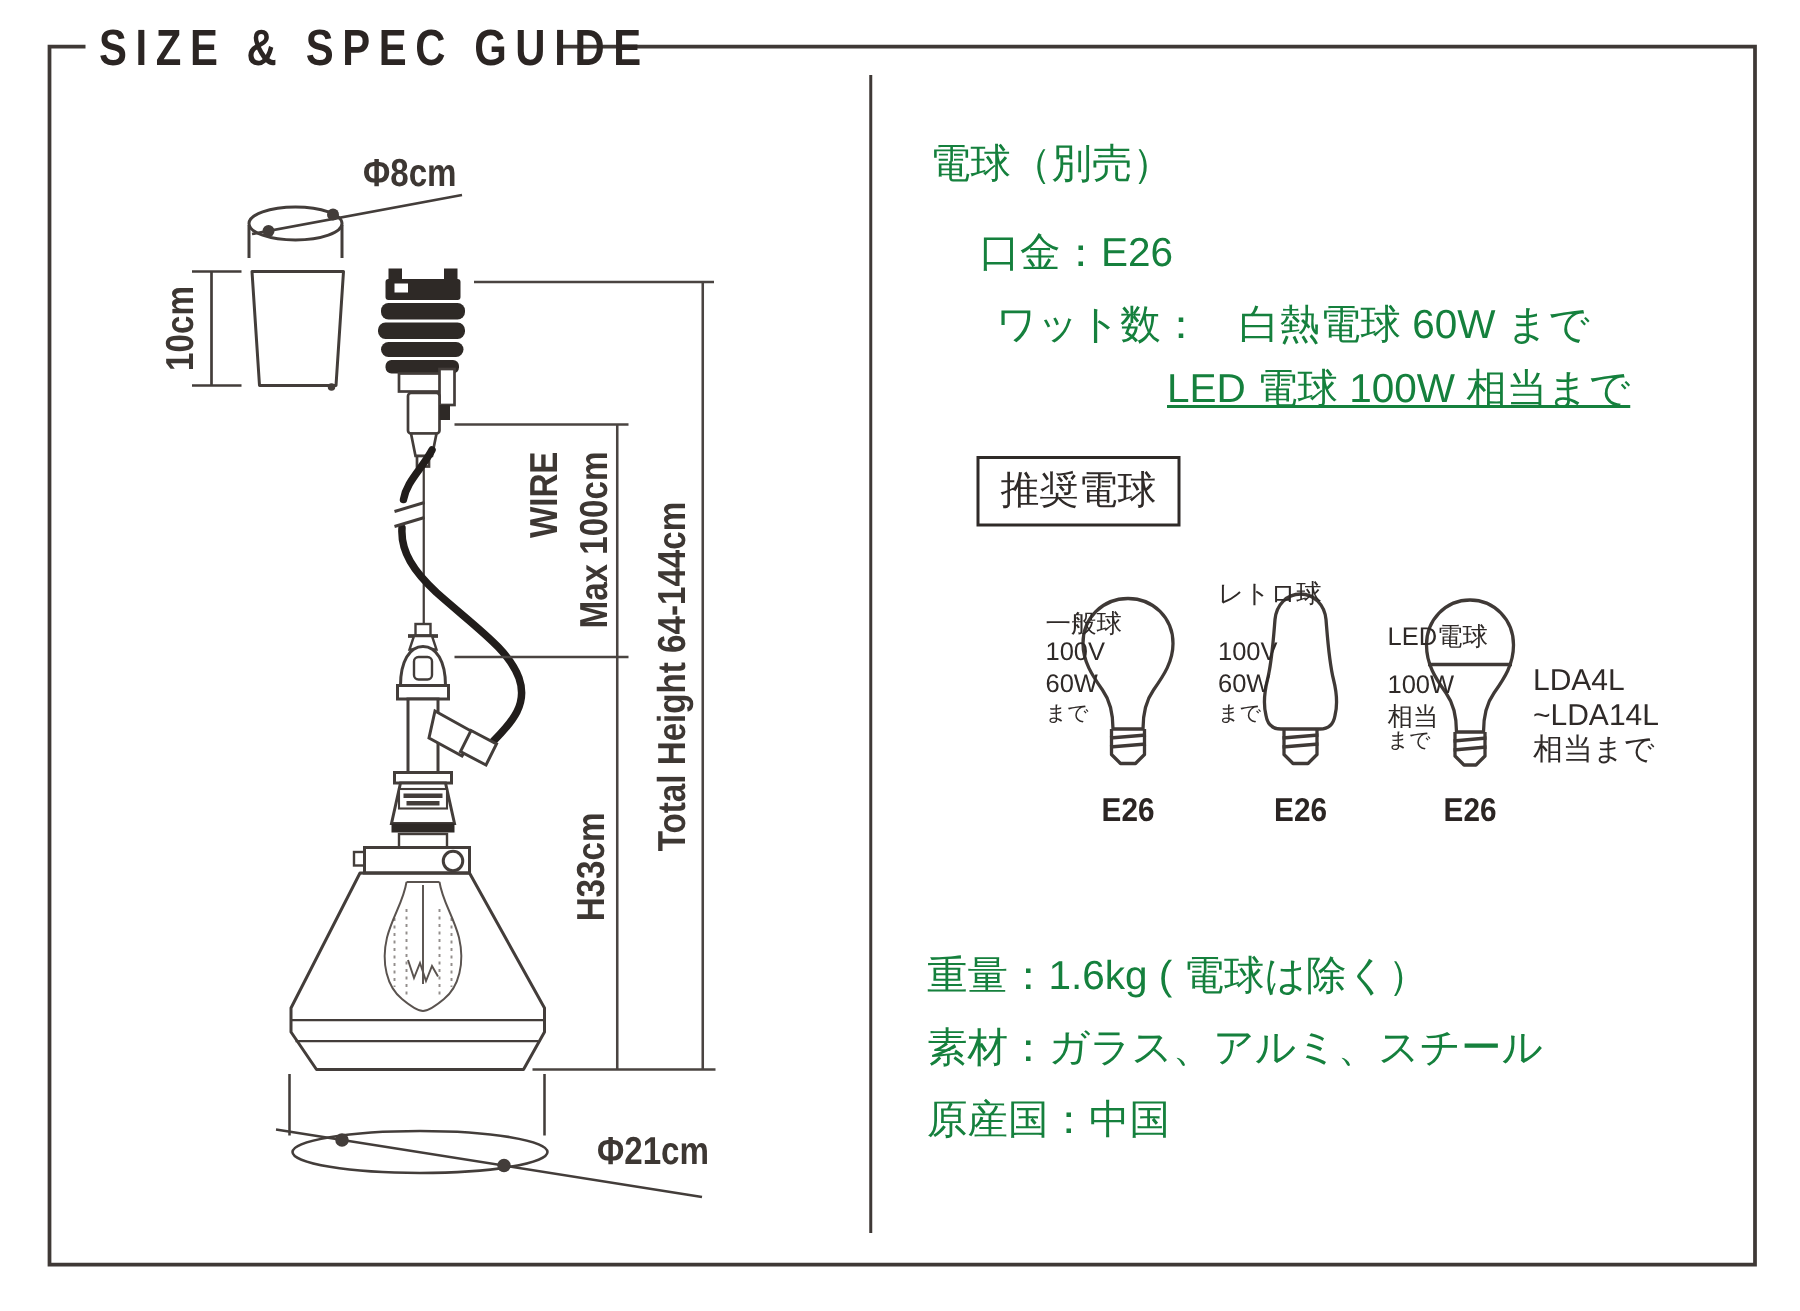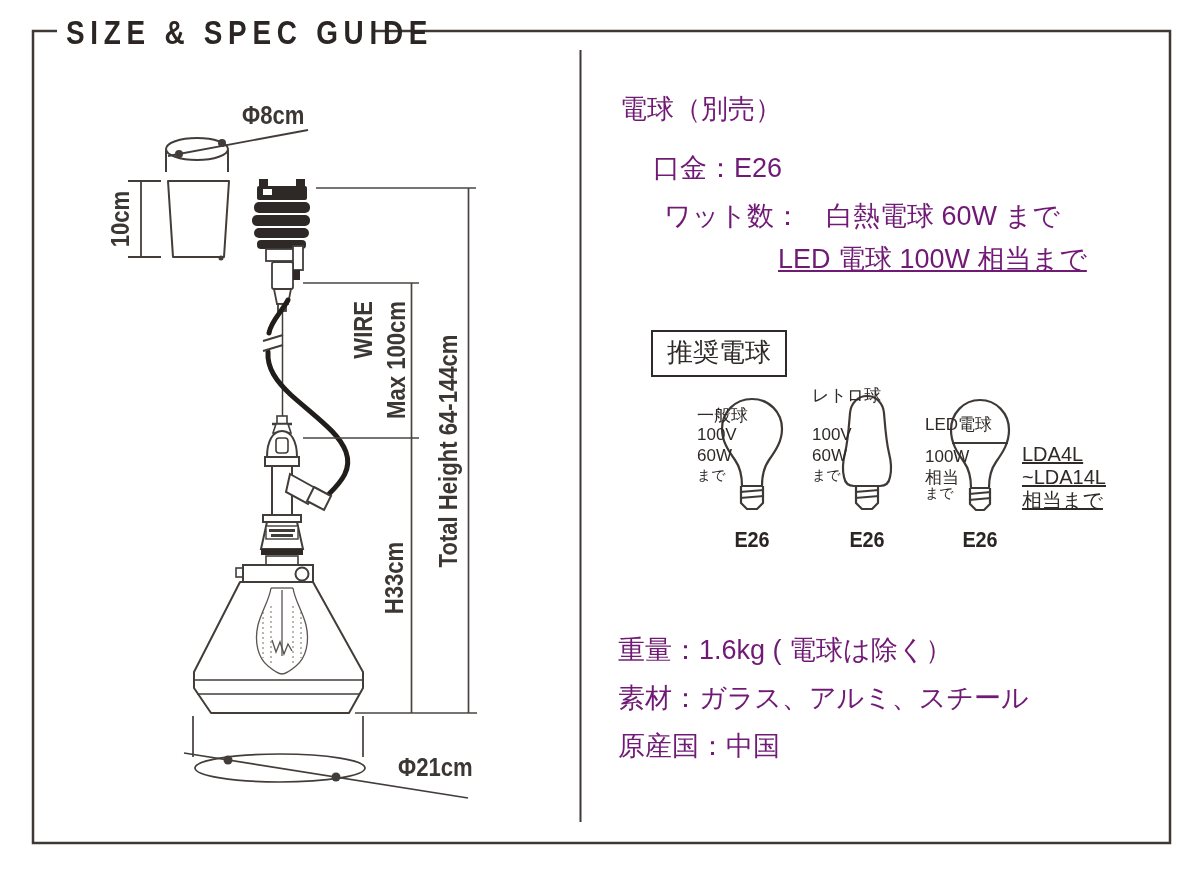--- a/index.html
+++ b/index.html
@@ -5,21 +5,21 @@
   html,body{margin:0;padding:0;}
   body{width:1200px;height:874px;background:#ffffff;position:relative;overflow:hidden;
        font-family:"Liberation Sans","DejaVu Sans",sans-serif;color:#2f2a28;}
   .abs{position:absolute;}
   svg{position:absolute;left:0;top:0;}
   .title{font-size:34px;font-weight:bold;letter-spacing:7px;white-space:nowrap;
          transform:scaleX(.82);transform-origin:left top;color:#2b2523;}
   .dim{font-size:26px;font-weight:bold;color:#3d3733;white-space:nowrap;}
   .dim-h{transform:scaleX(.85);transform-origin:left top;}
   .dim-rot{transform:translate(-50%,-50%) rotate(-90deg) scaleX(.85);text-align:right;}
-  .jp{font-size:27px;font-weight:500;white-space:nowrap;color:#701a75;}
+  .jp{font-size:27px;font-weight:500;white-space:nowrap;color:#15803d;}
   .jp-box{font-size:26px;font-weight:500;border:2px solid #2f2a28;padding:3px 14px 5px 14px;white-space:nowrap;}
   .bulb-line{font-size:17px;font-weight:500;text-align:left;width:110px;white-space:nowrap;}
   .bulb-line-sm{font-size:14px;}
   .e26{font-size:22px;font-weight:bold;text-align:center;width:80px;
        transform:scaleX(.9);transform-origin:center top;color:#2b2523;}
   .led-note{font-size:20px;font-weight:500;line-height:23px;white-space:nowrap;}
 </style>
 </head>
 <body>
 
@@ -181,41 +181,41 @@
 <div class="abs dim dim-rot" style="left:448px;top:451px;">Total Height 64-144cm</div>
 <div class="abs dim dim-rot" style="left:394px;top:578px;">H33cm</div>
 <div class="abs dim dim-h" style="left:398px;top:752px;">Φ21cm</div>
 
 <div class="abs jp" style="left:620px;top:91px;">電球（別売）</div>
 <div class="abs jp" style="left:653px;top:150px;">口金：E26</div>
 <div class="abs jp" style="left:653px;top:198px;margin-left:11px;">ワット数：</div>
 <div class="abs jp" style="left:778px;top:198px;margin-left:48px;">白熱電球 60W まで</div>
 <div class="abs jp" style="left:778px;top:241px;text-decoration:underline;">LED 電球 100W 相当まで</div>
 
-<div class="abs jp-box" style="left:651px;top:330px;">推奨電球</div>
+<div class="abs jp-box" style="left:651px;top:304px;">推奨電球</div>
 
 <div class="abs bulb-line" style="left:697px;top:404px;">一般球</div>
 <div class="abs bulb-line" style="left:697px;top:425px;">100V</div>
 <div class="abs bulb-line" style="left:697px;top:446px;">60W</div>
 <div class="abs bulb-line bulb-line-sm" style="left:697px;top:467px;">まで</div>
 <div class="abs e26" style="left:712px;top:527px;">E26</div>
 
 <div class="abs bulb-line" style="left:812px;top:384px;">レトロ球</div>
 <div class="abs bulb-line" style="left:812px;top:425px;">100V</div>
 <div class="abs bulb-line" style="left:812px;top:446px;">60W</div>
 <div class="abs bulb-line bulb-line-sm" style="left:812px;top:467px;">まで</div>
 <div class="abs e26" style="left:827px;top:527px;">E26</div>
 
 <div class="abs bulb-line" style="left:925px;top:413px;">LED電球</div>
 <div class="abs bulb-line" style="left:925px;top:447px;">100W</div>
 <div class="abs bulb-line" style="left:925px;top:466px;">相当</div>
 <div class="abs bulb-line bulb-line-sm" style="left:925px;top:485px;">まで</div>
 <div class="abs e26" style="left:940px;top:527px;">E26</div>
 
-<div class="abs led-note" style="left:1022px;top:443px;text-decoration:underline;">
+<div class="abs led-note" style="left:1022px;top:443px;">
   <div>LDA4L</div>
   <div>~LDA14L</div>
   <div>相当まで</div>
 </div>
 
 <div class="abs jp" style="left:618px;top:632px;">重量：1.6kg ( 電球は除く）</div>
 <div class="abs jp" style="left:618px;top:680px;">素材：ガラス、アルミ、スチール</div>
 <div class="abs jp" style="left:618px;top:728px;">原産国：中国</div>
 
 </body></html>

